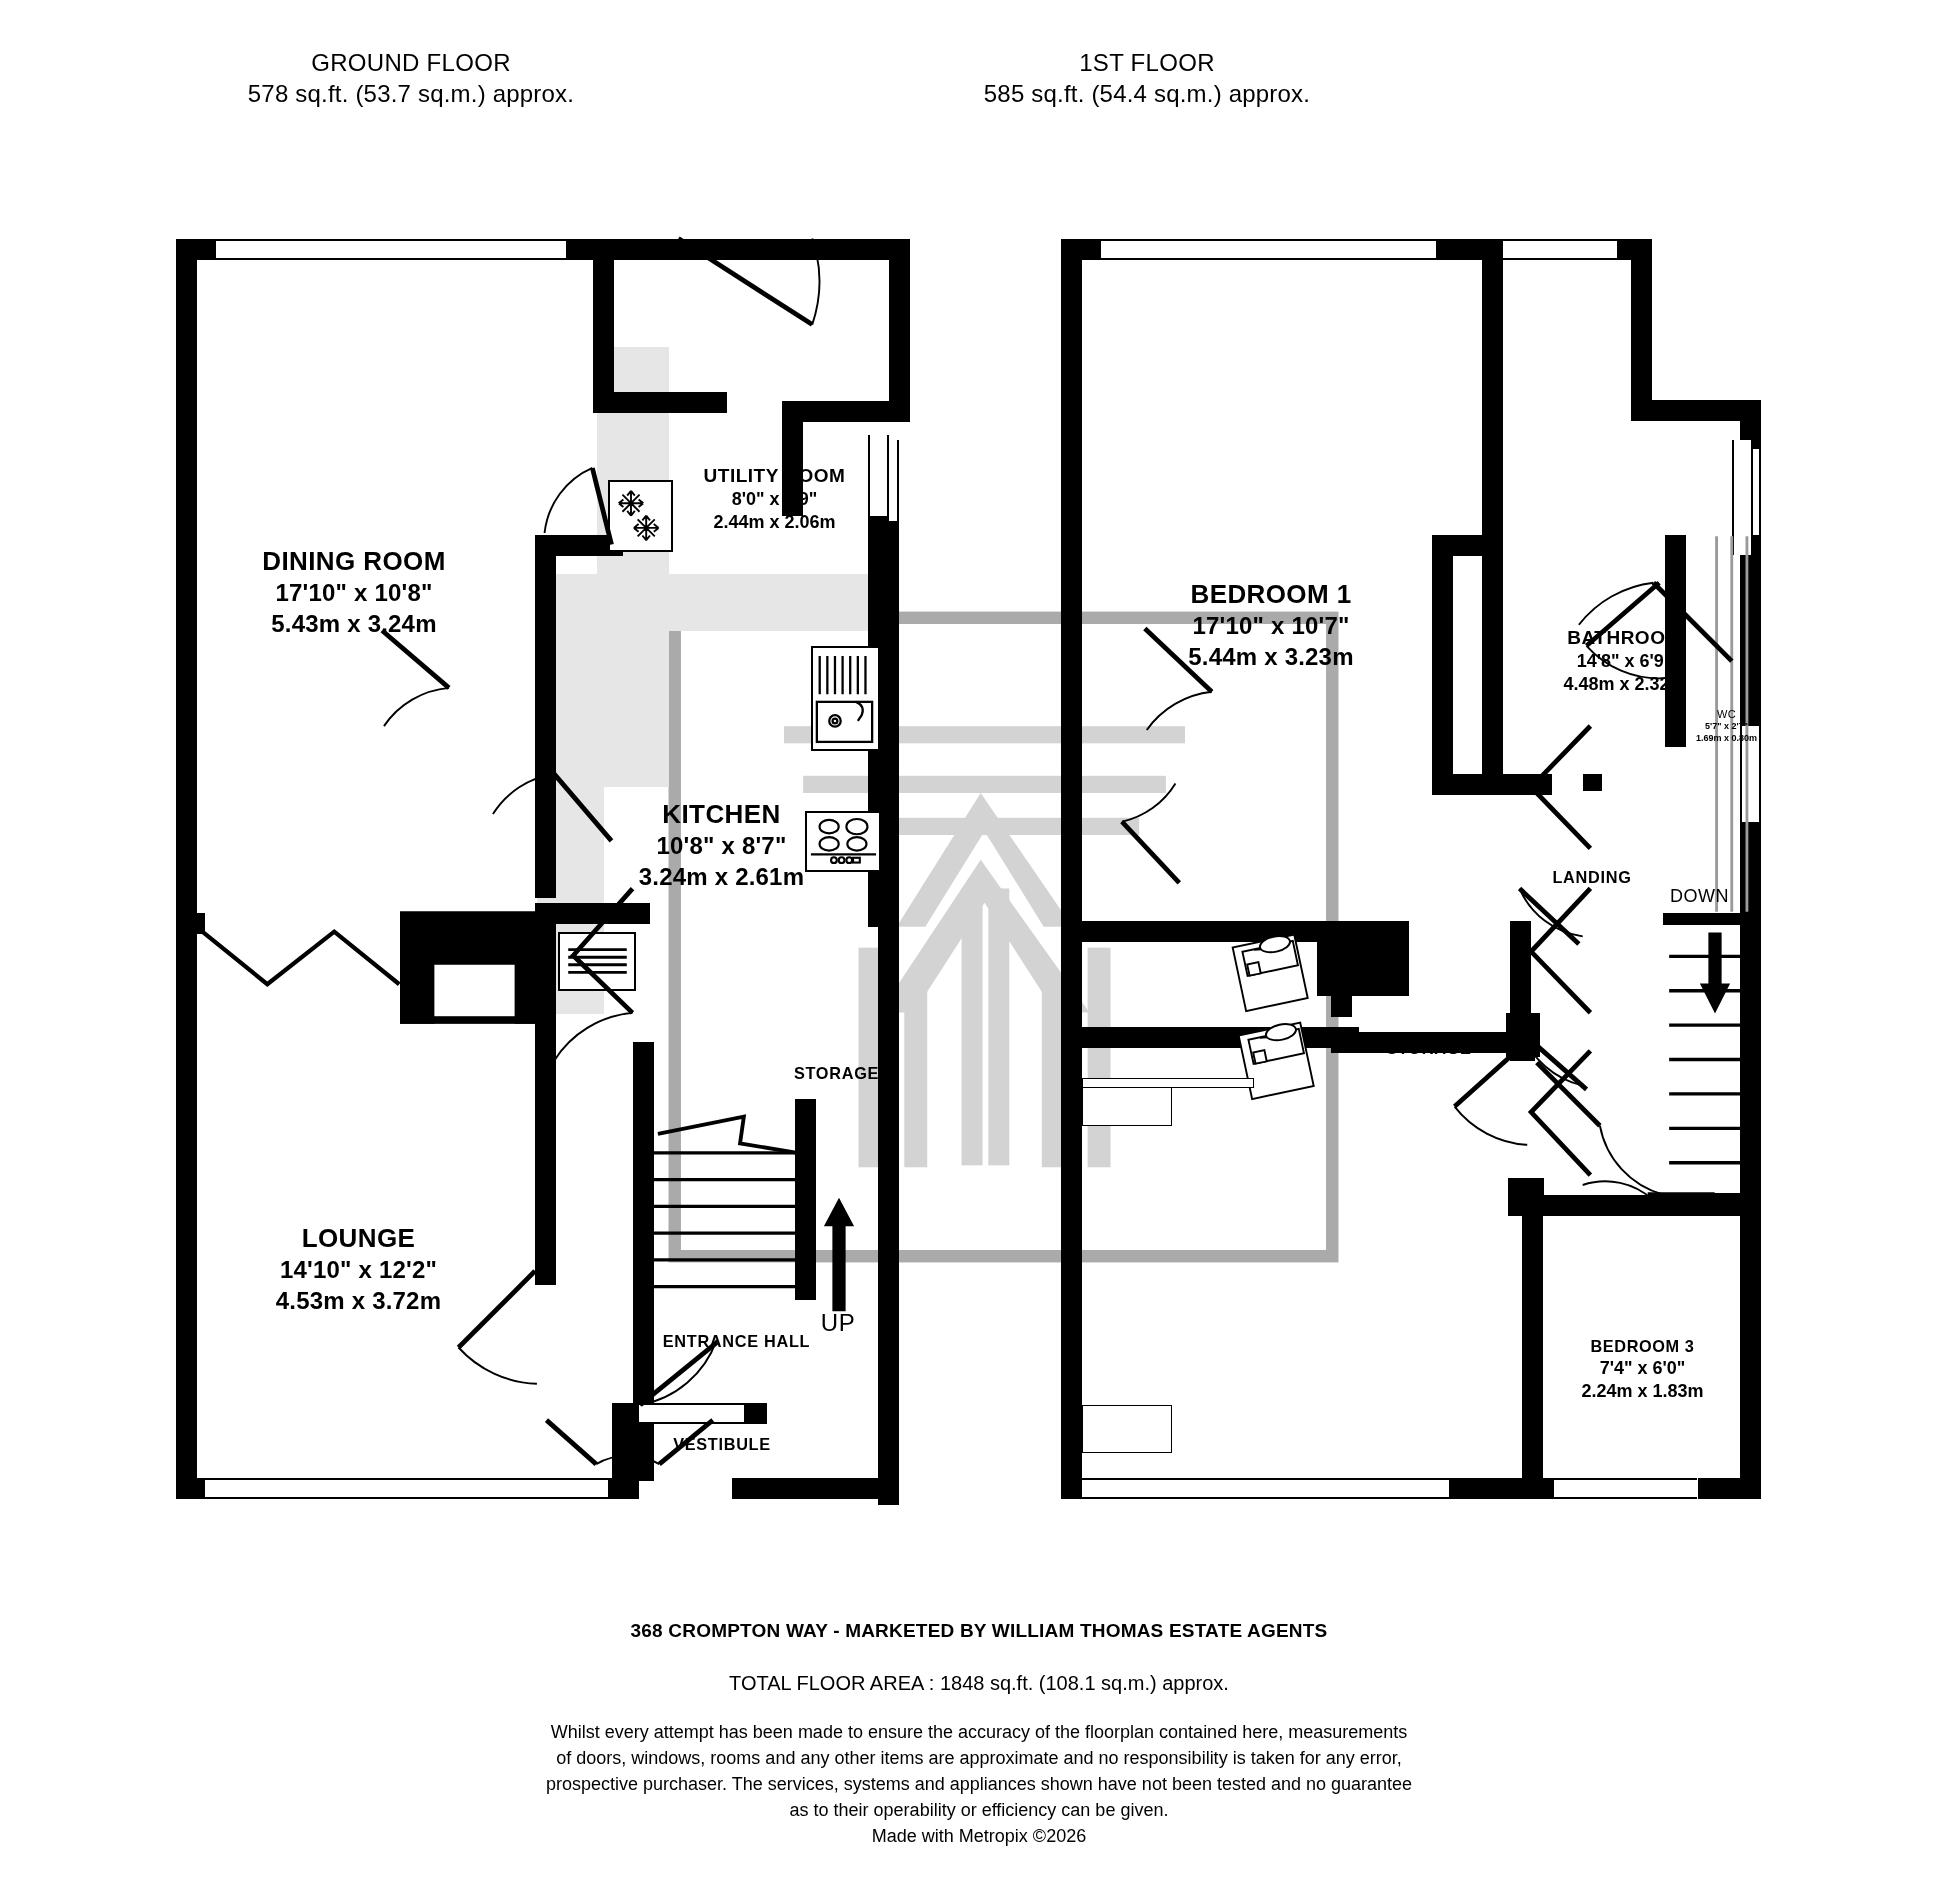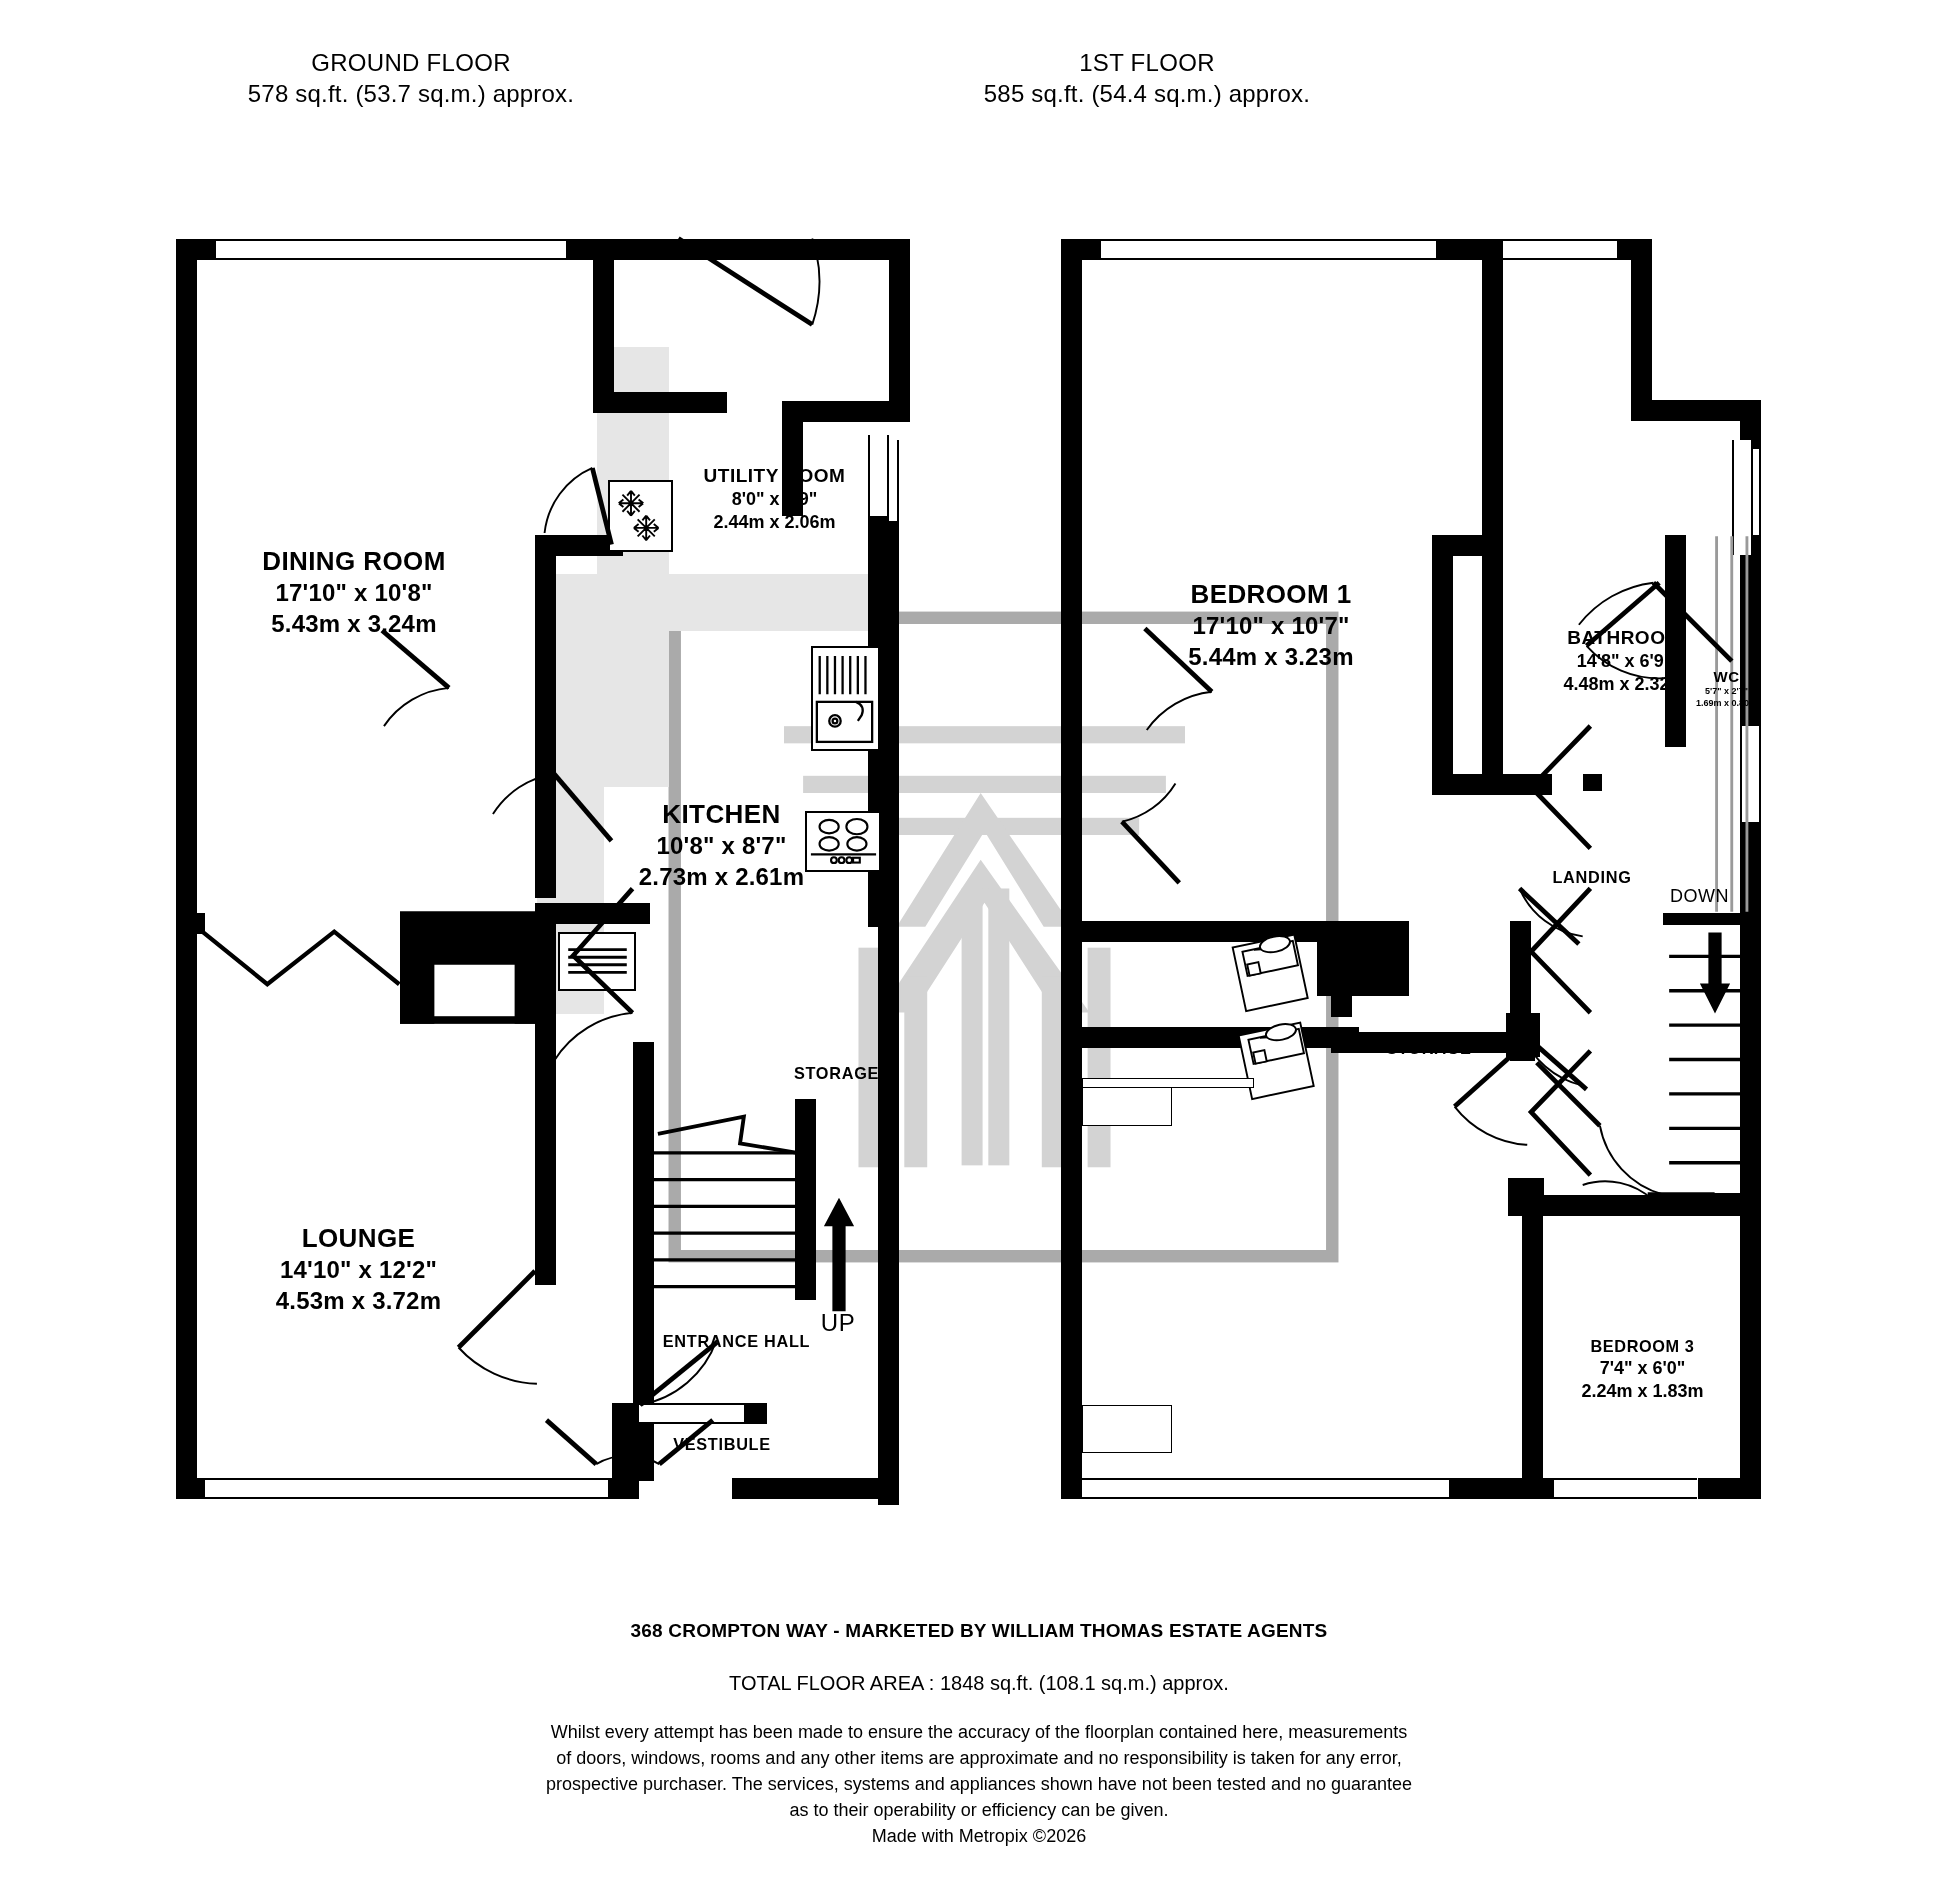--- a/index.html
+++ b/index.html
@@ -9,21 +9,21 @@
   }
   .plan{position:absolute;inset:0;}
   .lbl{position:absolute;text-align:center;line-height:1.28;white-space:nowrap;}
   .floor-title{font-size:24px;font-weight:400;letter-spacing:0.3px;}
   .floor-sub{font-size:24px;font-weight:400;letter-spacing:0.2px;}
   .room-name{font-size:26px;font-weight:bold;letter-spacing:0.4px;}
   .room-dim{font-size:24px;font-weight:bold;letter-spacing:0.2px;}
   .room-name-sm{font-size:19px;font-weight:bold;letter-spacing:0.5px;}
   .room-dim-sm{font-size:18px;font-weight:bold;}
   .room-name-xs{font-size:16.3px;font-weight:bold;letter-spacing:0.6px;}
-  .tiny-name{font-size:15px;font-weight:bold;letter-spacing:0.4px;}
+  .tiny-name{font-size:11px;font-weight:normal;letter-spacing:0.4px;margin-top:40px;}
   .tiny-dim{font-size:9px;font-weight:bold;}
   .minor{font-size:16.3px;font-weight:bold;letter-spacing:0.7px;}
   .dirlab{font-size:24px;font-weight:400;letter-spacing:0.5px;}
   .dirlab-b{font-size:18px;font-weight:400;letter-spacing:0.5px;}
   .foot-addr{font-size:19px;font-weight:bold;letter-spacing:0.2px;}
   .foot-area{font-size:20px;font-weight:400;}
   .foot-dis{font-size:18px;font-weight:400;line-height:1.45;}
   .wall{position:absolute;background:#000;}
   .room-fill{position:absolute;background:#e6e6e6;}
   .win{position:absolute;background:#fff;border-top:2.9px solid #000;border-bottom:2.9px solid #000;box-sizing:border-box;}
@@ -207,21 +207,21 @@
 
   <div class="lbl" style="left:631px;top:464px;width:287px;">
     <div class="room-name-sm">UTILITY ROOM</div>
     <div class="room-dim-sm">8'0"  x 6'9"</div>
     <div class="room-dim-sm">2.44m  x 2.06m</div>
   </div>
 
   <div class="lbl" style="left:583px;top:798px;width:277px;">
     <div class="room-name">KITCHEN</div>
     <div class="room-dim">10'8"  x 8'7"</div>
-    <div class="room-dim">2.73m  x 2.61m</div>
+    <div class="room-dim">3.24m  x 2.61m</div>
   </div>
 
   <div class="lbl" style="left:201px;top:1222px;width:315px;">
     <div class="room-name">LOUNGE</div>
     <div class="room-dim">14'10"  x 12'2"</div>
     <div class="room-dim">4.53m  x 3.72m</div>
   </div>
 
   <div class="lbl minor" style="left:755px;top:1063px;width:163px;">STORAGE</div>
   <div class="lbl minor" style="left:612px;top:1331px;width:249px;">ENTRANCE HALL</div>

